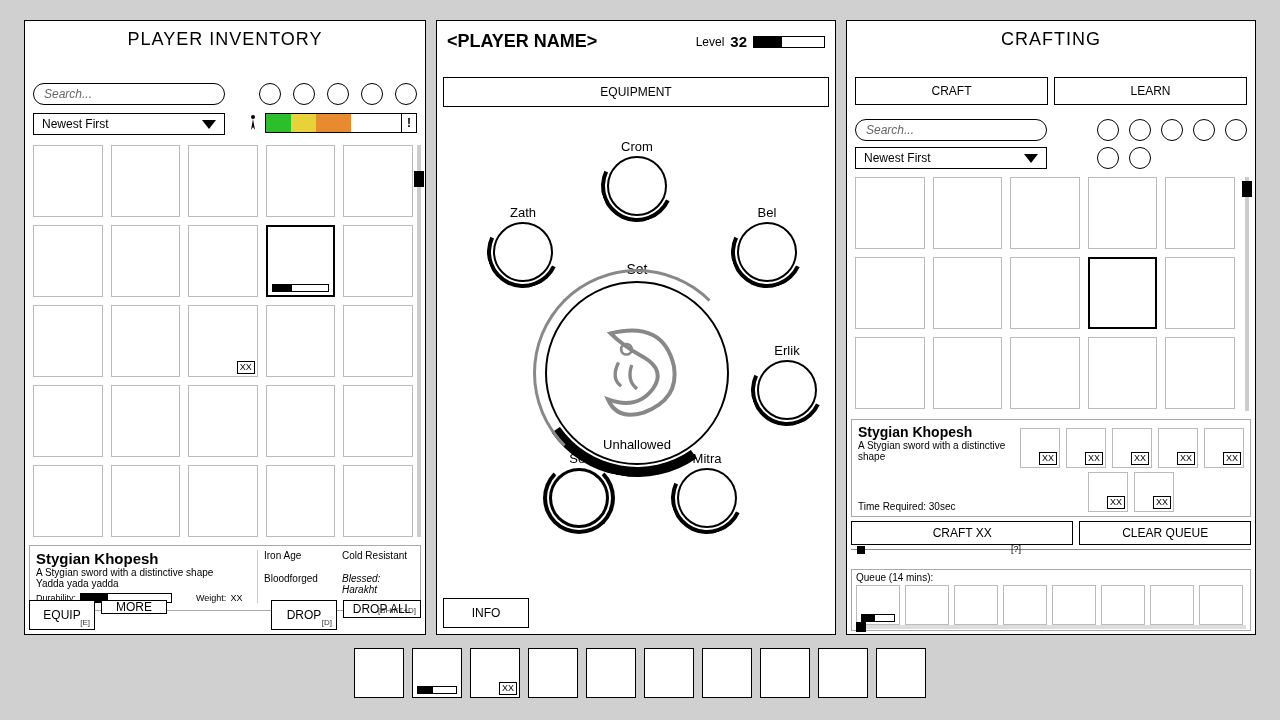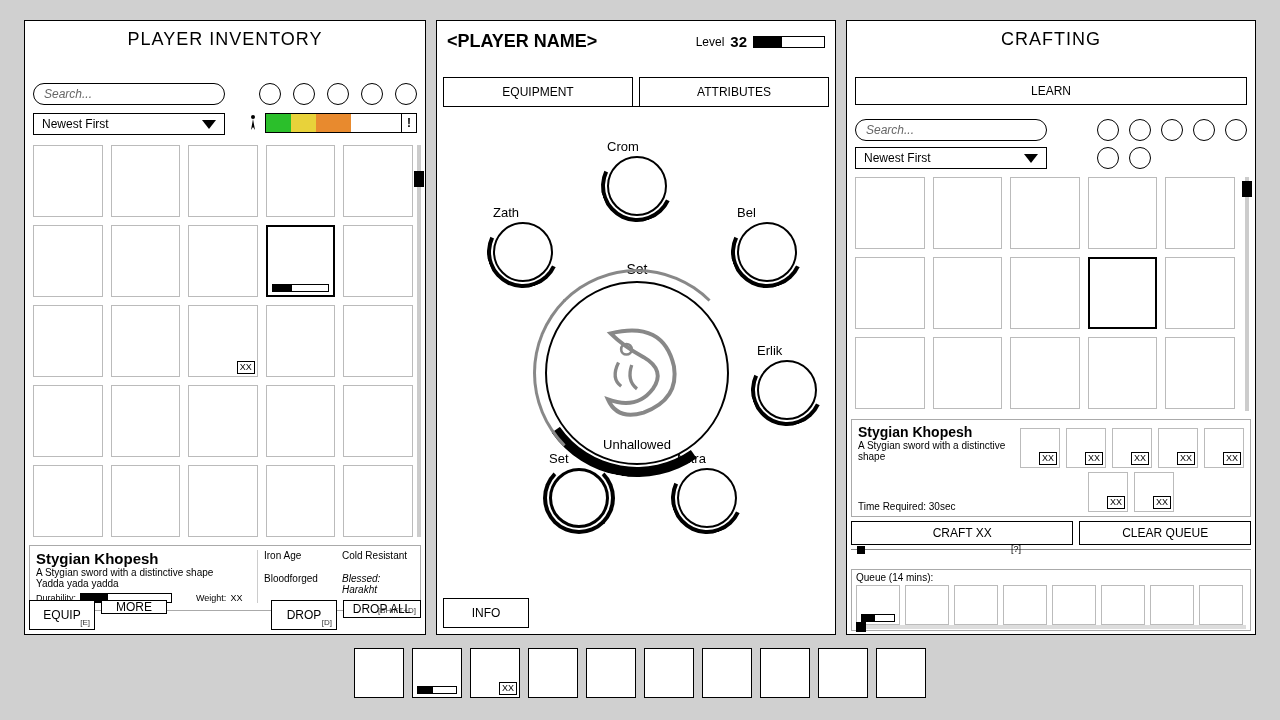--- a/index.html
+++ b/index.html
@@ -11,21 +11,21 @@
   .select{border:1px solid #000;height:22px;display:flex;align-items:center;padding:0 8px;box-sizing:border-box;justify-content:space-between;cursor:pointer;background:#fff}
   .tri-down{width:0;height:0;border-left:7px solid transparent;border-right:7px solid transparent;border-top:9px solid #000}
   .circ{border:1px solid #000;border-radius:50%;box-sizing:border-box;background:#fff}
   .grid-slot{border:1px solid #bbb;background:#fff;box-sizing:border-box;position:relative}
   .grid-slot.sel{border:2px solid #000}
   .mini-badge{position:absolute;right:2px;bottom:2px;font-size:9px;border:1px solid #000;padding:0 2px;line-height:11px;background:#fff}
   .durbar{position:absolute;left:4px;right:4px;bottom:3px;height:6px;border:1px solid #000;background:#fff}
   .durbar>div{height:100%;background:#000}
   .row{display:flex}
   .favor-wrap{position:absolute}
-  .favor-node{position:absolute;}
+  .favor-node{position:absolute;text-align:center}
   .favor-label{font-size:13px;margin-bottom:2px}
   .ring{position:relative;width:60px;height:60px;margin:0 auto}
   .ring .c1{position:absolute;inset:0;border:2px solid #000;border-radius:50%}
   .ring .arc{position:absolute;inset:-6px;border:4px solid transparent;border-bottom-color:#000;border-left-color:#000;border-radius:50%;transform:rotate(-20deg)}
   .queue-slot{border:1px solid #bbb;background:#fff;box-sizing:border-box;width:44px;height:40px;position:relative}
   .scroll-track{position:absolute;width:4px;background:#ccc}
   .scroll-thumb{position:absolute;width:10px;height:16px;background:#000}
 </style>
 </head>
 <body>
@@ -153,23 +153,20 @@
     <b style="font-size:15px">32</b>
     <span style="width:70px;height:10px;border:1px solid #000;display:inline-block">
         <span style="display:block;width:40%;height:100%;background:#000"></span>
       </span>
   </div>
 
   <div style="position:absolute;left:6px;right:6px;top:56px;height:30px;display:flex;gap:6px">
     <div class="btn" style="flex:1">
         <span>EQUIPMENT</span>
       </div>
-    <div class="btn" style="flex:1">
-        <span>ATTRIBUTES</span>
-      </div>
   </div>
   <div style="position:absolute;left:6px;right:6px;top:85px;height:1px;background:#000"></div>
 
   <div class="favor-wrap" style="left:0;top:110px;width:400px;height:440px">
 
     <div style="position:absolute;left:100px;top:130px;width:200px;height:200px">
       <div style="font-size:14px;text-align:center">Set</div>
       <div style="position:relative;width:180px;height:180px;margin:4px auto 0;border:2px solid #000;border-radius:50%">
         <svg viewBox="0 0 100 100" style="position:absolute;inset:24px">
           <path d="M30 20 Q70 10 78 45 Q82 70 55 80 Q35 86 28 70 Q50 78 62 62 Q72 48 55 38 Q40 30 30 20 Z" fill="none" stroke="#888" stroke-width="3"></path>
@@ -230,20 +227,23 @@
   <div class="btn" style="position:absolute;left:6px;bottom:6px;width:86px;height:30px">
       <span>INFO</span>
     </div>
 </div>
 
 <div class="panel" style="left:846px;top:20px;width:410px;height:615px">
   <div class="title">CRAFTING</div>
 
   <div style="position:absolute;left:8px;right:8px;top:56px;height:28px;display:flex;gap:6px">
     <div class="btn" style="flex:1">
+        <span>CRAFT</span>
+      </div>
+    <div class="btn" style="flex:1">
         <span>LEARN</span>
       </div>
   </div>
 
   <div style="position:absolute;left:8px;top:98px;right:8px;height:26px" class="row">
     <div class="search" style="width:192px">Search...</div>
     <div style="flex:1"></div>
     <div class="circ" style="width:22px;height:22px;margin-left:6px"></div>
     <div class="circ" style="width:22px;height:22px;margin-left:10px"></div>
     <div class="circ" style="width:22px;height:22px;margin-left:10px"></div>

